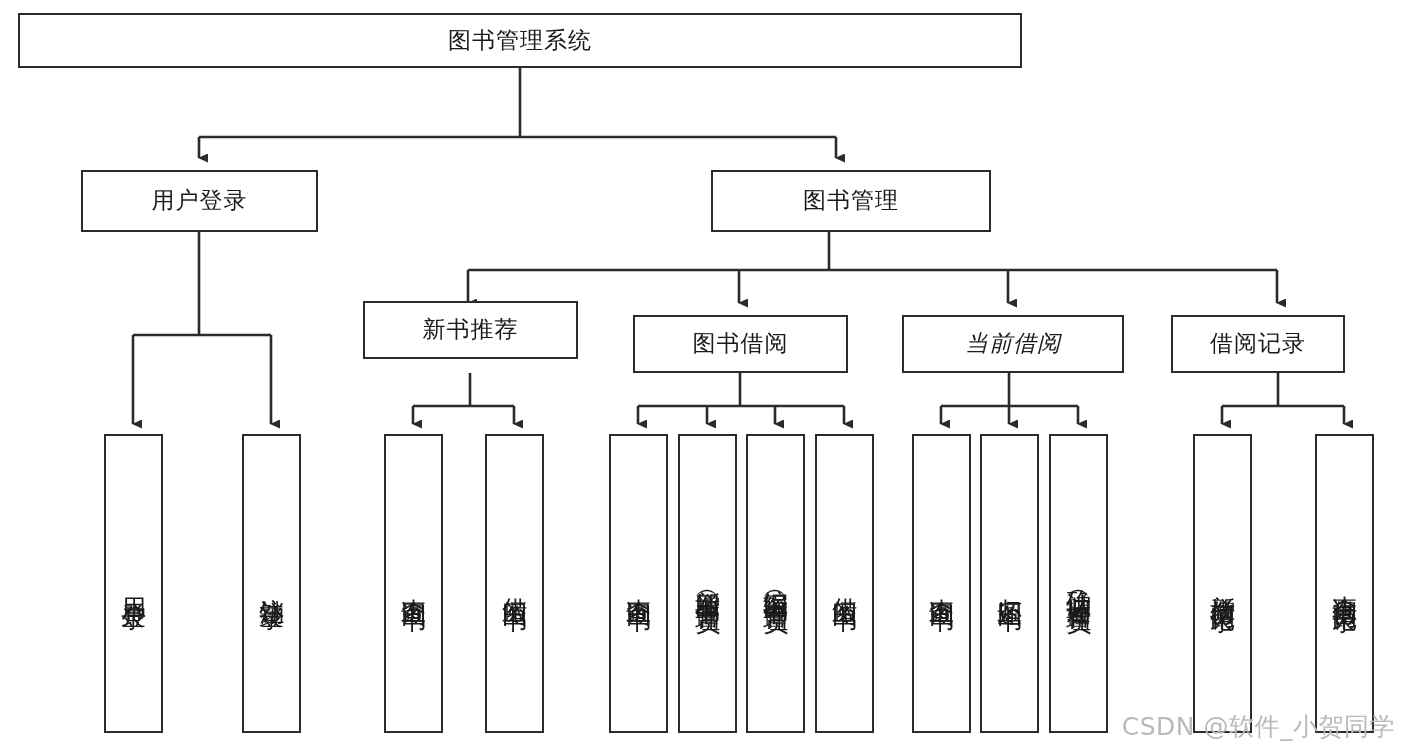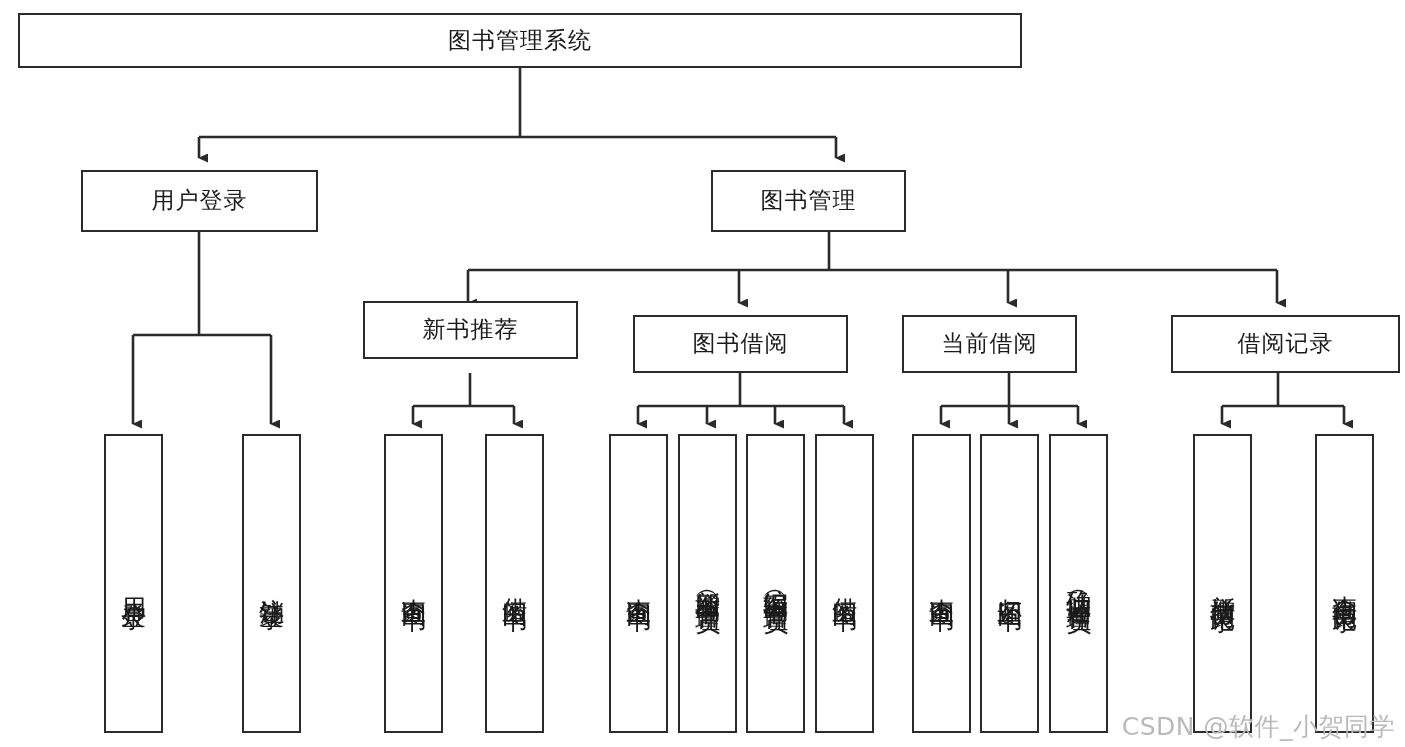--- a/index.html
+++ b/index.html
@@ -119,34 +119,34 @@
     </g>
   </svg>
 
   <div class="node horizontal" style="left:18px; top:13px; width:1004px; height:55px;text-align:right;">
     <span>图书管理系统</span>
   </div>
 
   <div class="node horizontal" style="left:81px; top:170px; width:237px; height:62px;">
     <span>用户登录</span>
   </div>
-  <div class="node horizontal" style="left:711px; top:170px; width:195px; height:62px;">
+  <div class="node horizontal" style="left:711px; top:170px; width:280px; height:62px;">
     <span>图书管理</span>
   </div>
 
   <div class="node horizontal" style="left:363px; top:301px; width:215px; height:58px;">
     <span>新书推荐</span>
   </div>
   <div class="node horizontal" style="left:633px; top:315px; width:215px; height:58px;text-align:center;">
     <span>图书借阅</span>
   </div>
-  <div class="node horizontal" style="left:902px; top:315px; width:175px; height:58px;">
+  <div class="node horizontal" style="left:902px; top:315px; width:222px; height:58px;font-style:italic;">
     <span>当前借阅</span>
   </div>
-  <div class="node horizontal" style="left:1171px; top:315px; width:229px; height:58px;">
+  <div class="node horizontal" style="left:1171px; top:315px; width:174px; height:58px;">
     <span>借阅记录</span>
   </div>
 
   <div class="node vertical" style="left:104px; top:434px; width:59px; height:299px;">
     <span class="vtext">用户登录</span>
   </div>
   <div class="node vertical" style="left:242px; top:434px; width:59px; height:299px;">
     <span class="vtext">注销登录</span>
   </div>
 

